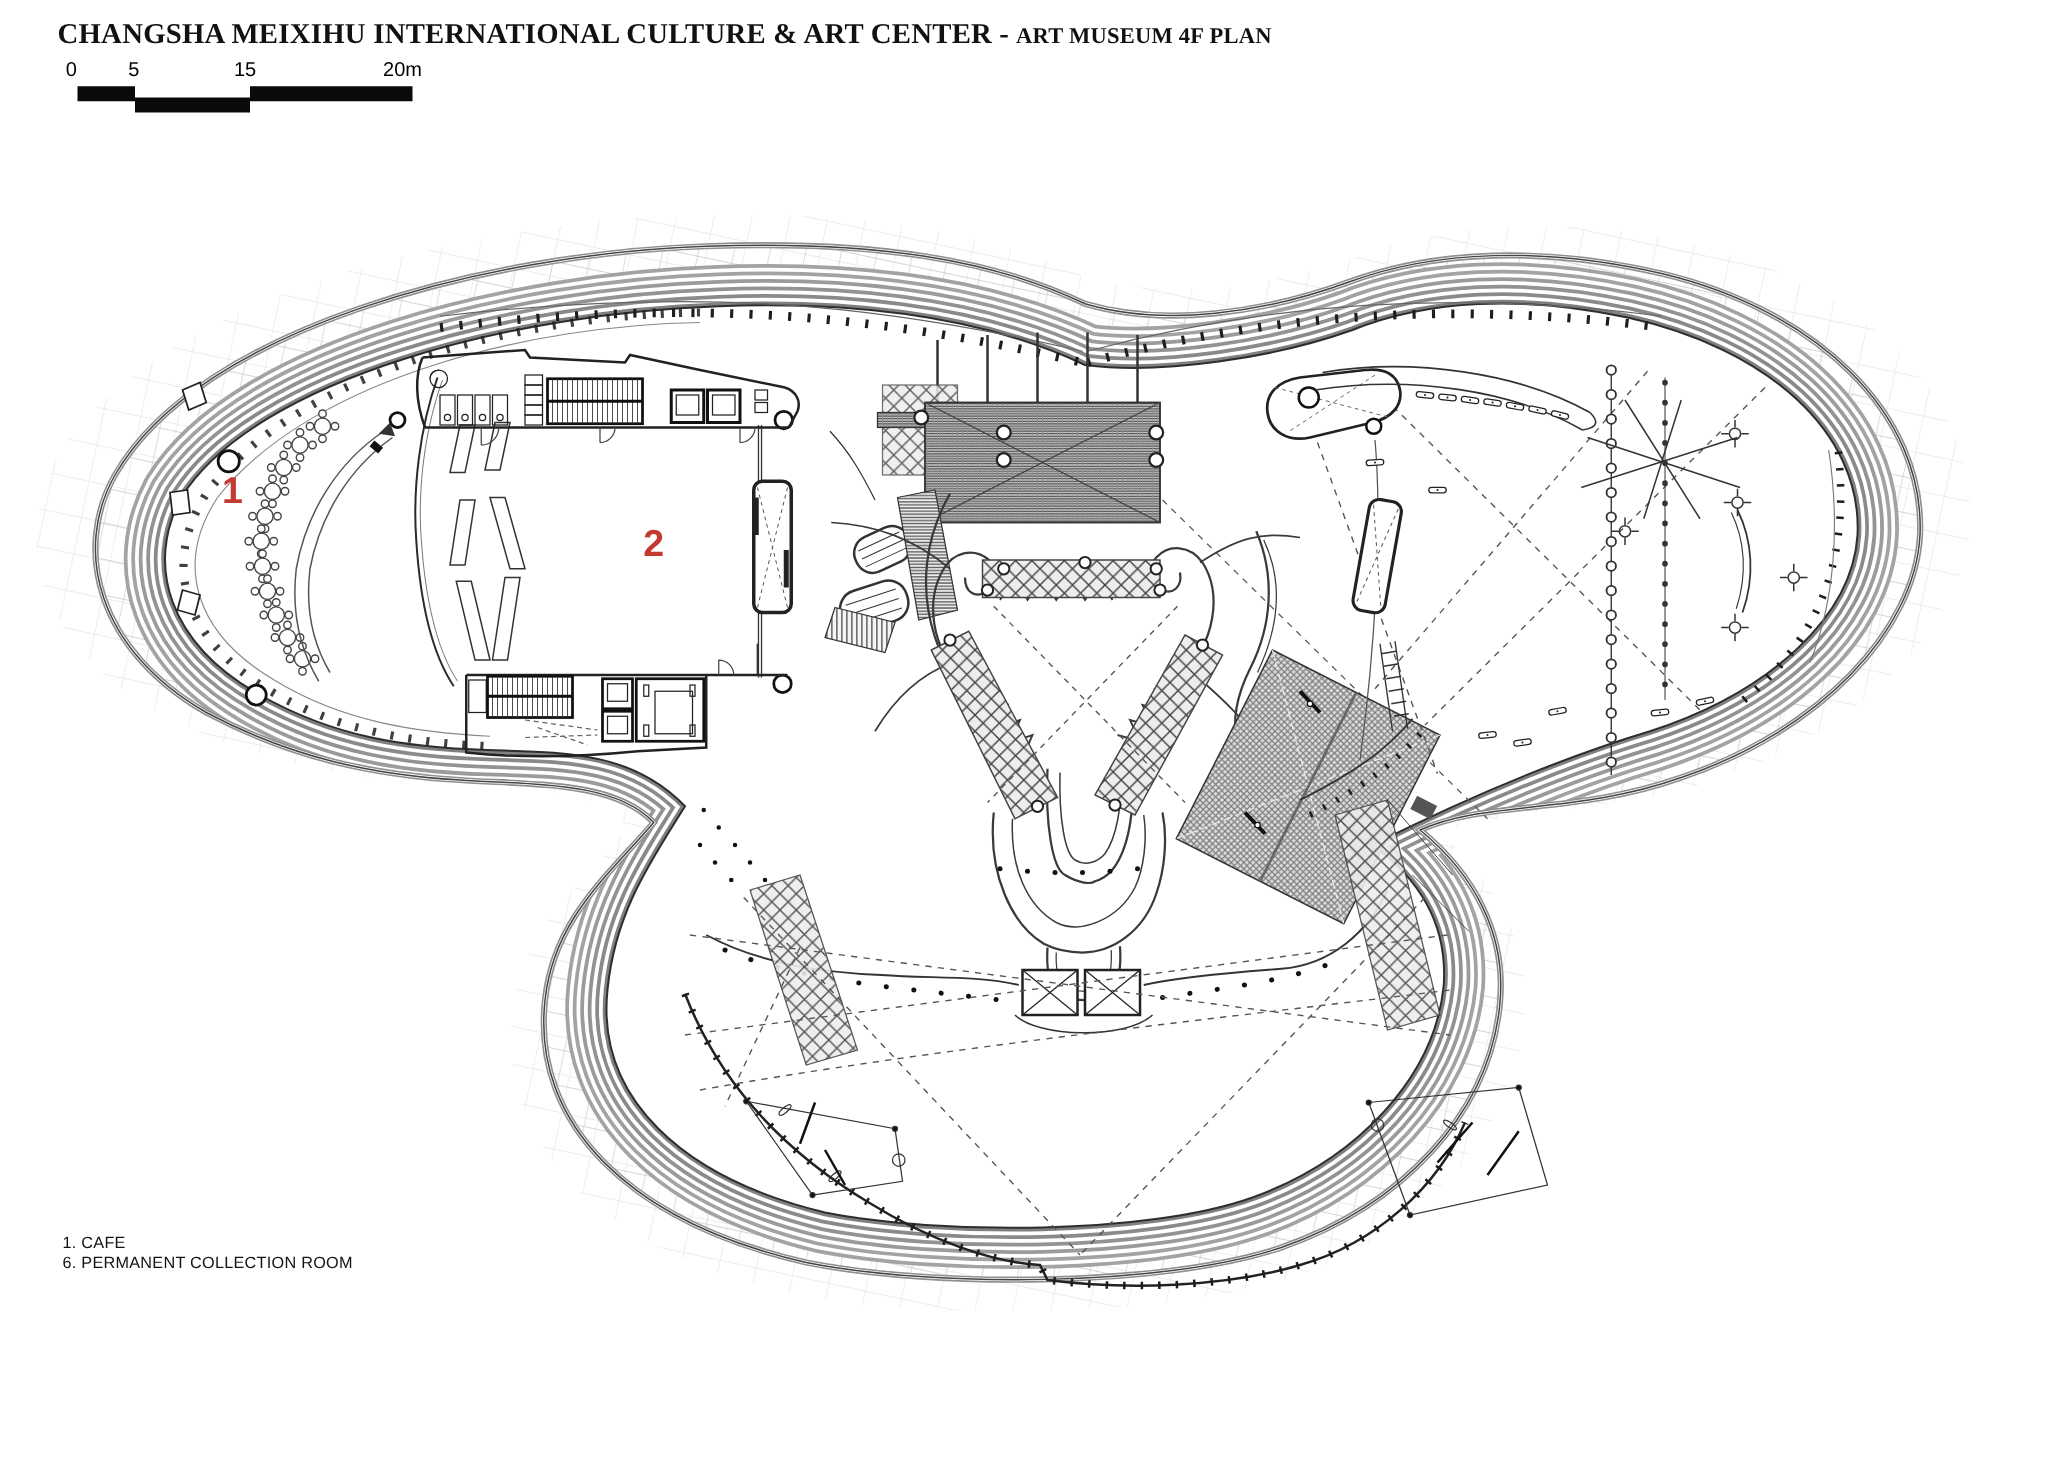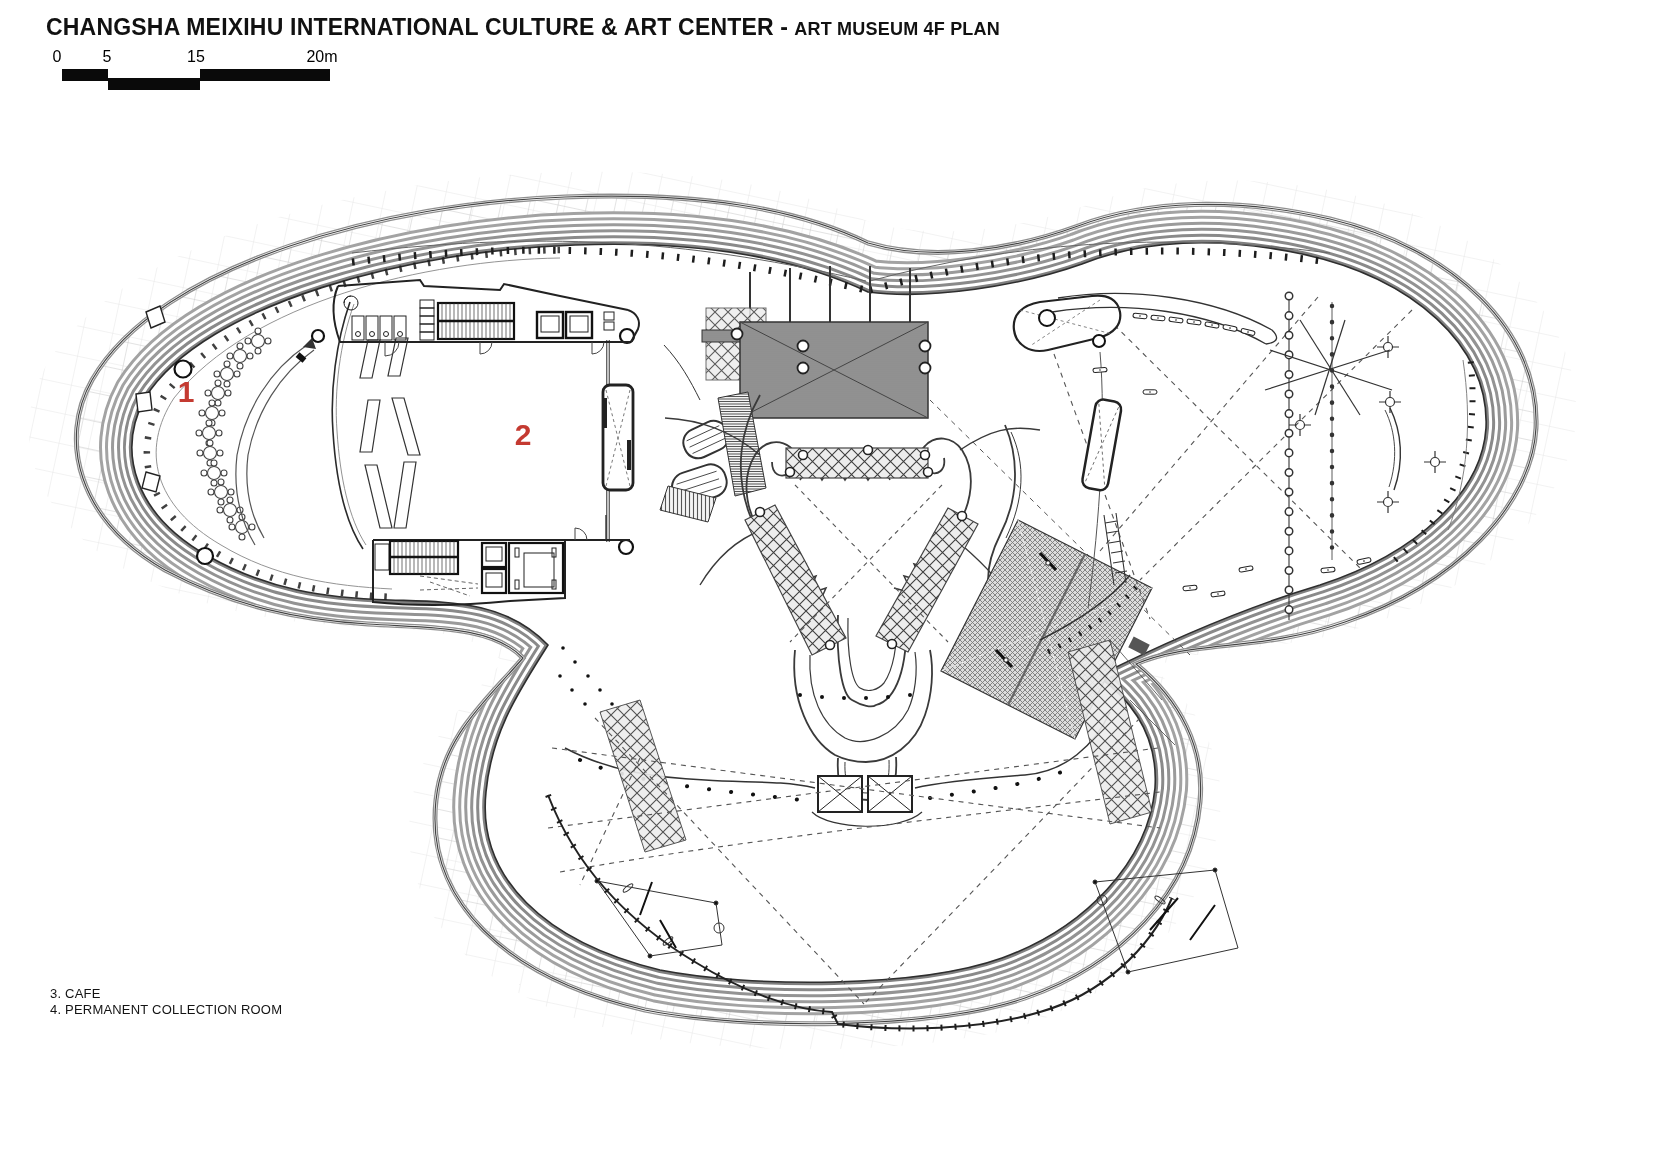--- a/index.html
+++ b/index.html
@@ -1,18 +1,18 @@
 <!DOCTYPE html>
 <html><head>
 <meta charset="utf-8">
 <style>
   html,body{margin:0;padding:0;background:#ffffff;}
   body{width:1653px;height:1169px;position:relative;overflow:hidden;
        font-family:"Liberation Sans", sans-serif;color:#111;}
-  .header{position:absolute;left:46px;top:14px;white-space:nowrap;}
+  .header{position:absolute;left:46px;top:14px;white-space:nowrap;font-family:Liberation Serif, serif;}
   .title-main{font-size:23px;font-weight:bold;letter-spacing:.2px;}
   .title-dash{font-size:23px;font-weight:bold;}
   .title-sub{font-size:18px;font-weight:bold;letter-spacing:.2px;}
   .scalebar{position:absolute;left:0;top:0;width:400px;height:100px;}
   .scalebar .lbl{position:absolute;top:48px;font-size:16px;color:#000;transform:translateX(-50%);}
   .bars{position:absolute;left:62px;top:69px;width:268px;height:24px;}
   .seg{position:absolute;background:#0a0a0a;}
   .seg.hi{top:0;height:12px;}
   .seg.lo{top:9px;height:12px;}
   .legend{position:absolute;left:50px;top:986px;font-size:13px;line-height:16px;color:#141414;letter-spacing:.2px;}
@@ -469,15 +469,15 @@
   </g>
 </g>
 
 <g>
   <text class="marker" x="186" y="402" font-size="30" fill="#c43a31" text-anchor="middle">1</text>
   <text class="marker" x="523" y="445" font-size="30" fill="#c43a31" text-anchor="middle">2</text>
 </g>
 </svg>
 
 <div class="legend">
-  <div>3. CAFE</div>
-  <div>4. PERMANENT COLLECTION ROOM</div>
+  <div>1. CAFE</div>
+  <div>6. PERMANENT COLLECTION ROOM</div>
 </div>
 
 </body></html>

